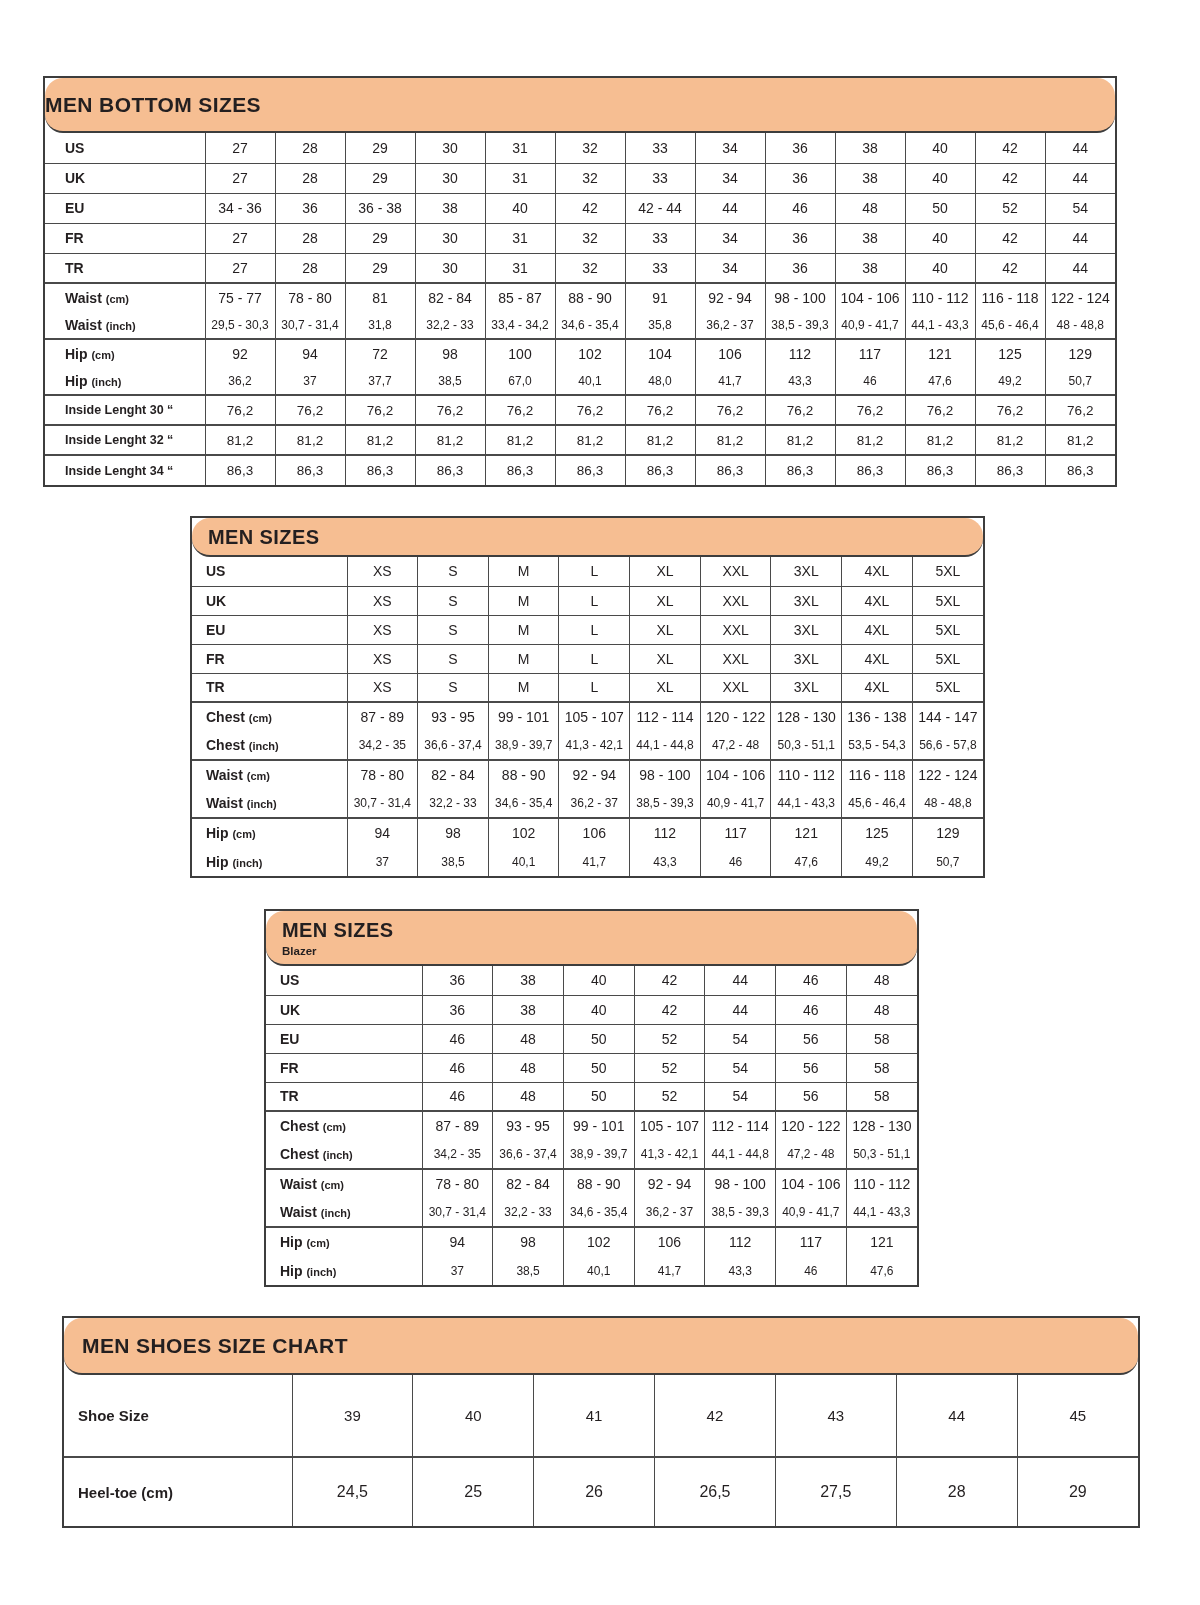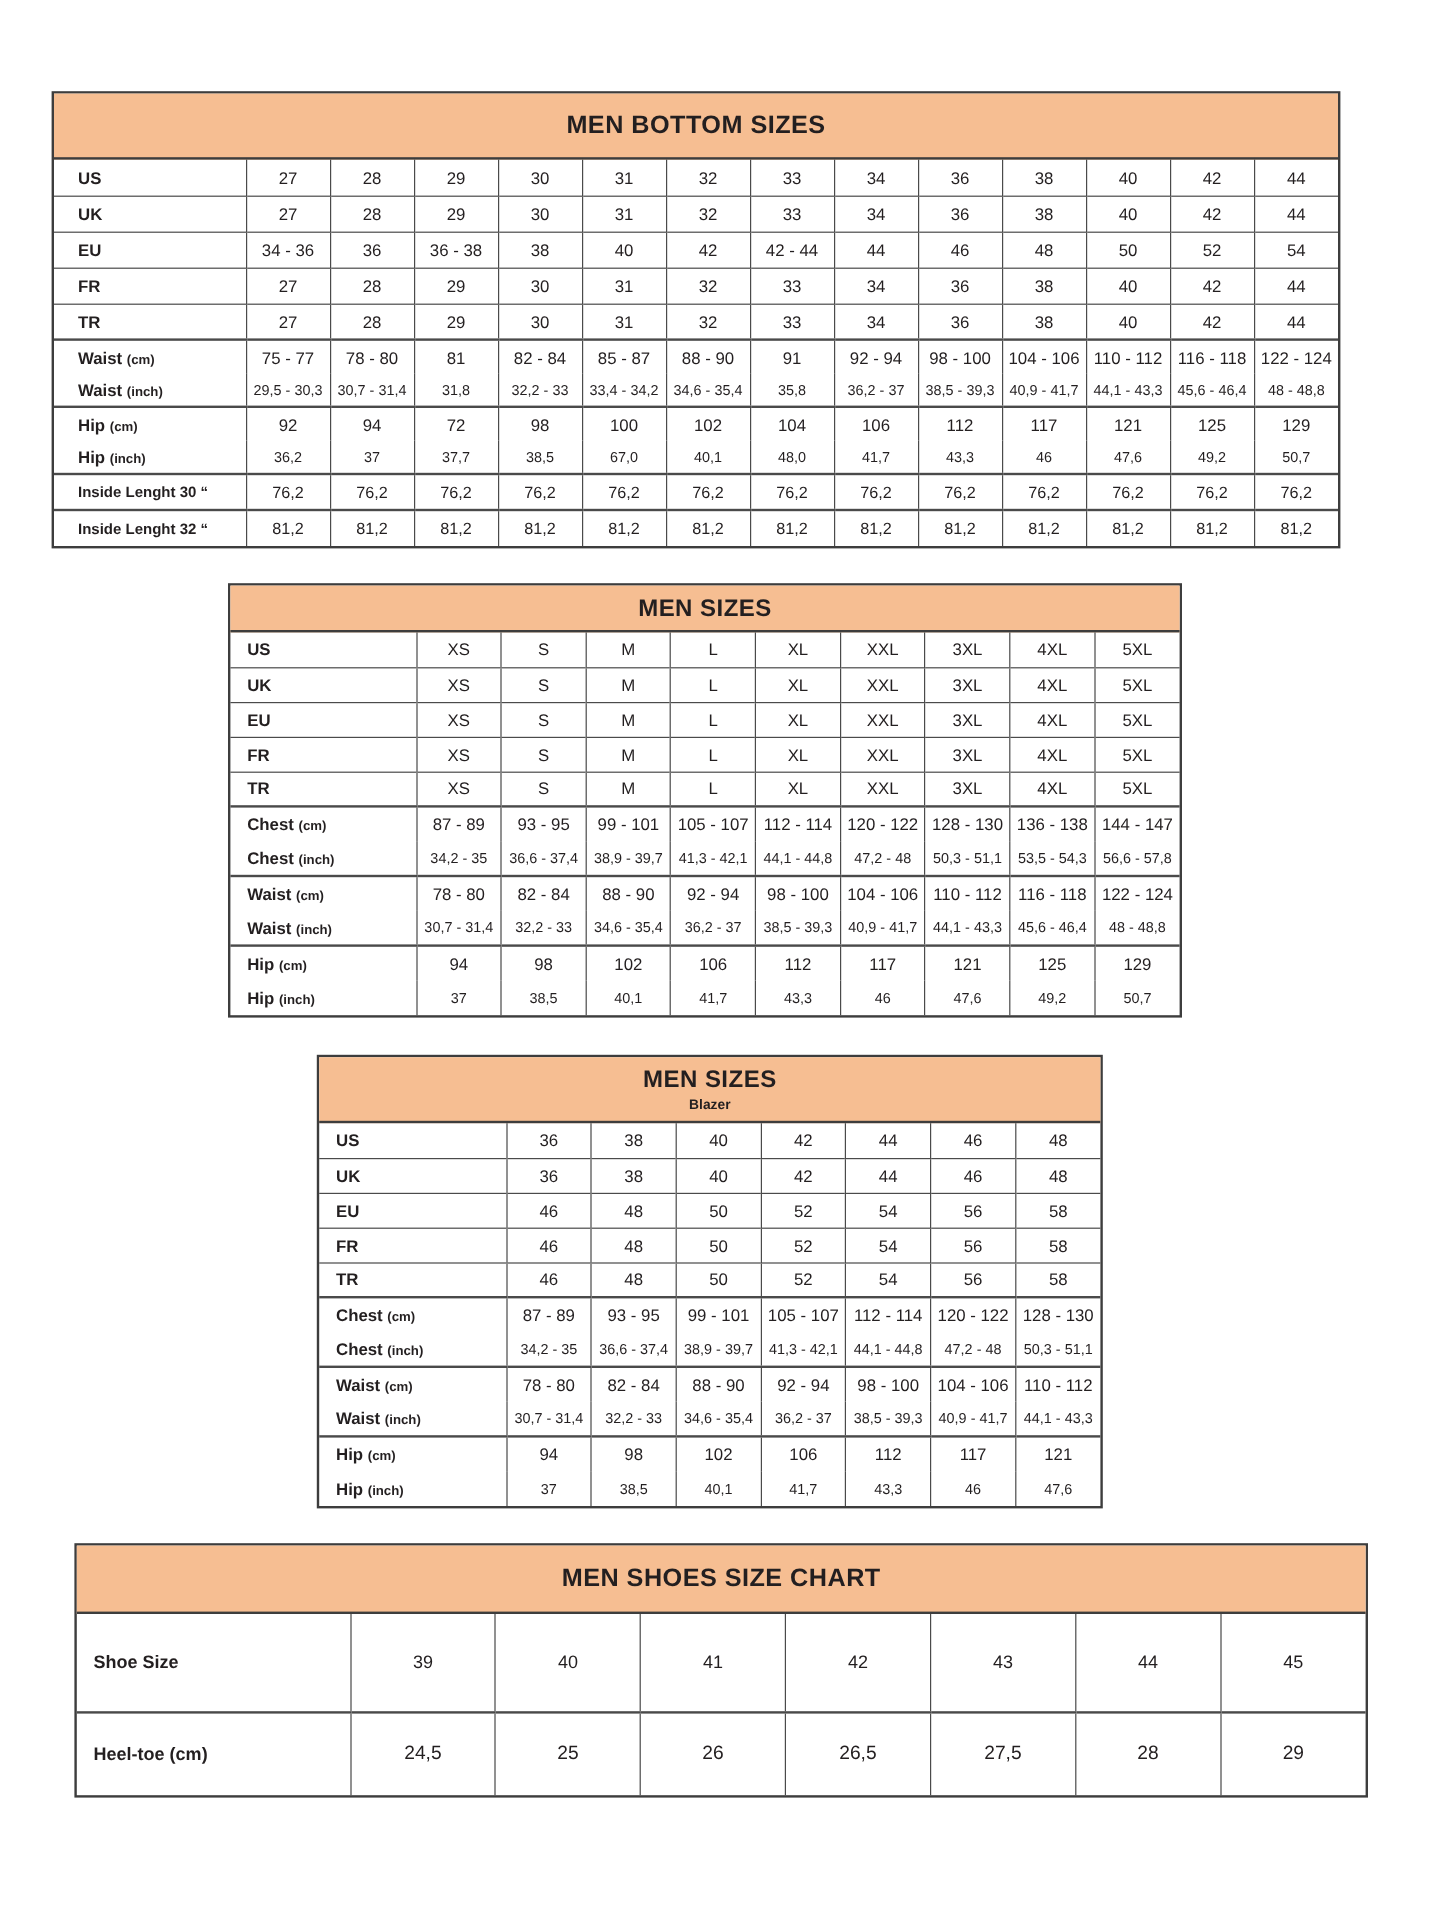--- a/index.html
+++ b/index.html
@@ -24,25 +24,25 @@
     background:#fff;
   }
   .t0{margin:76px 0 0 43px;width:1074px;}
   .t1{margin:29px 0 0 190px;width:795px;}
   .t2{margin:31px 0 0 264px;width:655px;}
   .t3{margin:29px 0 0 62px;width:1078px;}
 
   .hdr{
     background:var(--header-bg);
     border-bottom:2px solid var(--border);
-    text-align:center;
+    border-radius:18px;
   }
   .t0 .hdr{padding:14px 0 13px;}
   .t1 .hdr,.t2 .hdr{padding:8px 16px 6px;}
-  .t3 .hdr{padding:15px 0 14px;}
+  .t3 .hdr{padding:15px 18px 14px;}
   .title{
     font-weight:bold;
     font-size:21px;
     letter-spacing:0.4px;
     line-height:26px;
   }
   .t1 .title,.t2 .title{font-size:20px;line-height:23px;}
   .subtitle{
     font-weight:bold;
     font-size:11.5px;
@@ -289,20 +289,36 @@
             <td class="val">81,2</td>
             <td class="val">81,2</td>
             <td class="val">81,2</td>
             <td class="val">81,2</td>
             <td class="val">81,2</td>
             <td class="val">81,2</td>
             <td class="val">81,2</td>
             <td class="val">81,2</td>
             <td class="val">81,2</td>
           </tr>
+          <tr class="k-length sep-group">
+            <td class="lbl"><span>Inside Lenght 34 “</span></td>
+            <td class="val">86,3</td>
+            <td class="val">86,3</td>
+            <td class="val">86,3</td>
+            <td class="val">86,3</td>
+            <td class="val">86,3</td>
+            <td class="val">86,3</td>
+            <td class="val">86,3</td>
+            <td class="val">86,3</td>
+            <td class="val">86,3</td>
+            <td class="val">86,3</td>
+            <td class="val">86,3</td>
+            <td class="val">86,3</td>
+            <td class="val">86,3</td>
+          </tr>
         </tbody>
       </table>
     </section>
   <section class="tbl t1">
       <div class="hdr">
         <div class="title">MEN SIZES</div>
       </div>
       <table>
         <colgroup>
           <col class="lc">

